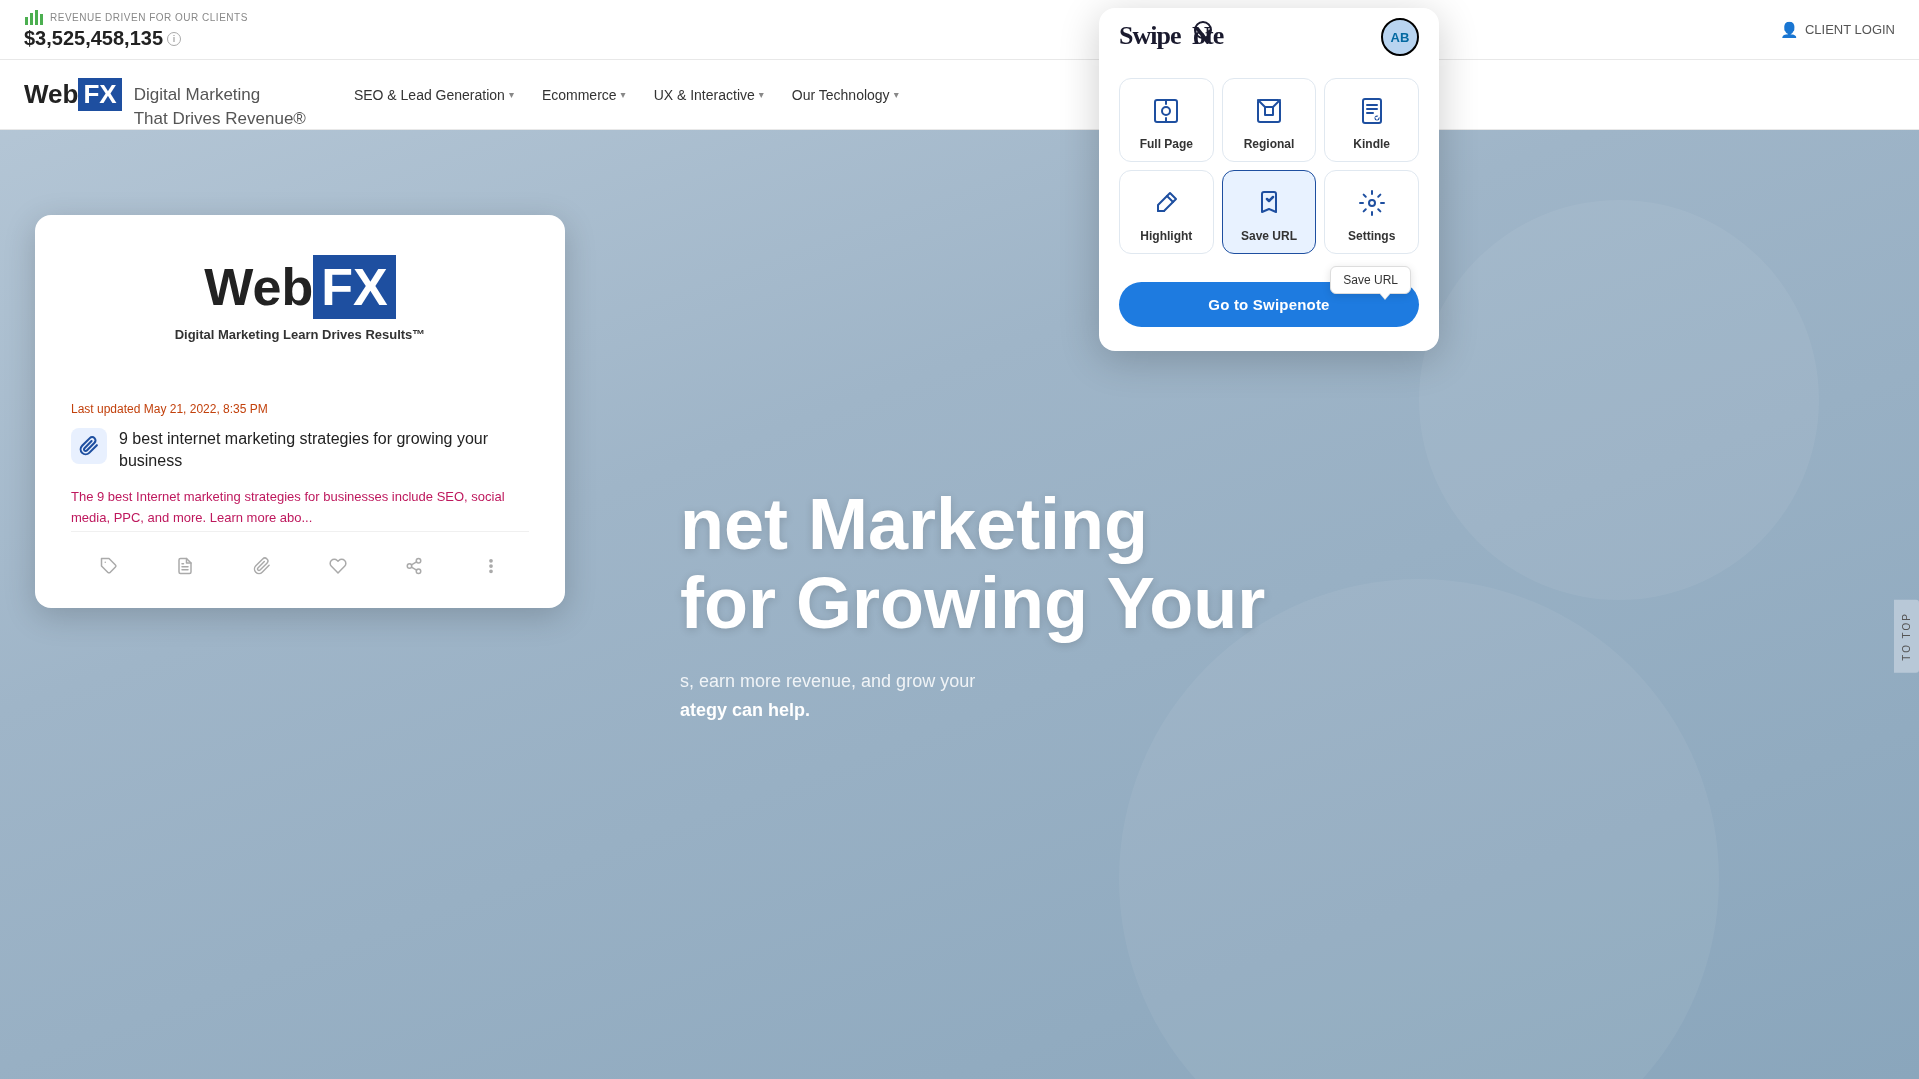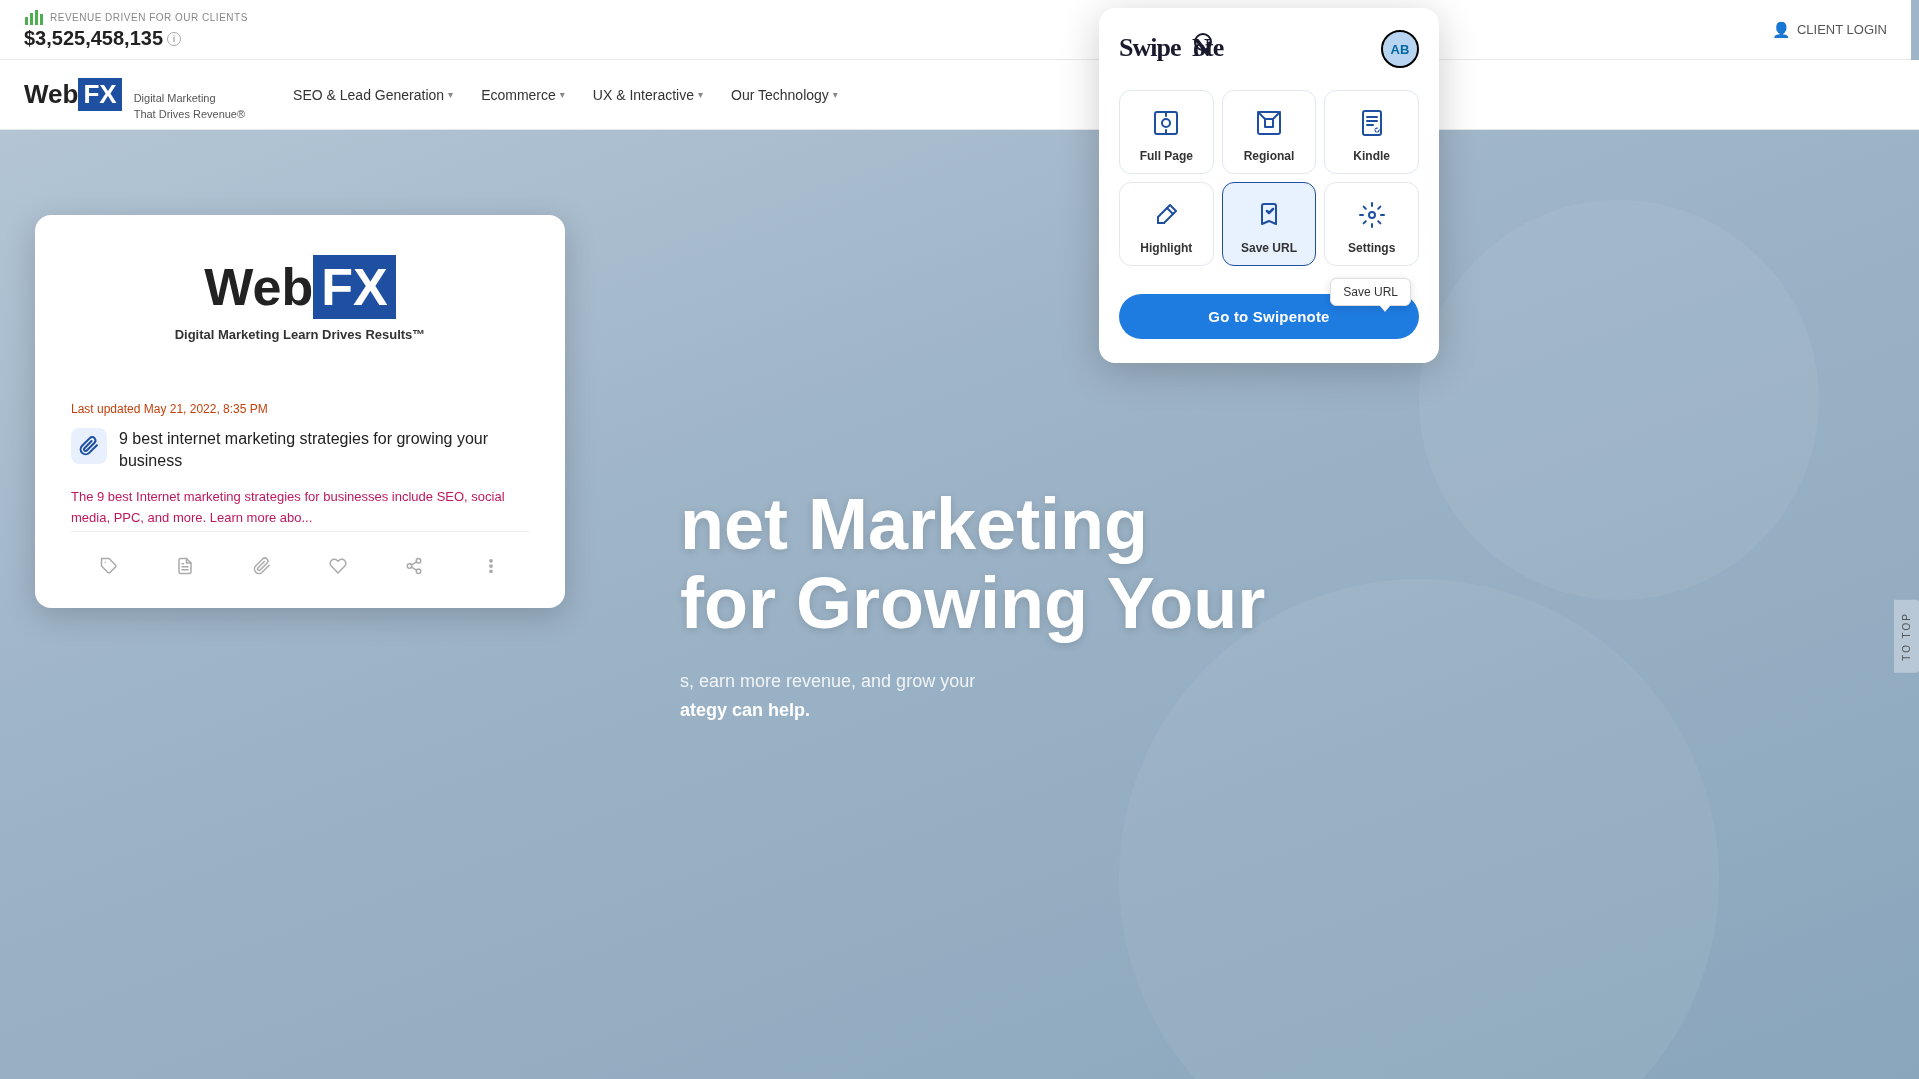--- a/index.html
+++ b/index.html
@@ -15,21 +15,21 @@
     
     .website-bg {
       position: absolute;
       inset: 0;
       background: linear-gradient(160deg, #b8c9d8 0%, #9fb5c8 40%, #8aa6bc 100%);
     }
 
     
     .top-bar {
       position: absolute;
-      top: 0; left: 0; right: 8px;
+      top: 0; left: 0; right: 0;
       height: 60px;
       background: white;
       display: flex;
       align-items: center;
       padding: 0 24px;
       border-bottom: 1px solid #e8e8e8;
       z-index: 10;
     }
     .revenue-section {
       display: flex;
@@ -101,21 +101,21 @@
       font-size: 26px;
     }
     .logo-web { color: #222; }
     .logo-fx {
       background: #1e4fa0;
       color: white;
       padding: 1px 5px;
       font-size: 26px;
     }
     .logo-tagline {
-      font-size: 11px;
+      font-size: 17px;
       color: #555;
       line-height: 1.4;
       margin-top: 24px;
     }
     .nav-items {
       display: flex;
       align-items: center;
       gap: 28px;
       margin-left: 16px;
     }
@@ -248,21 +248,21 @@
 
     
     .swipenote-panel {
       position: absolute;
       top: 8px;
       right: 480px;
       width: 340px;
       background: white;
       border-radius: 16px;
       box-shadow: 0 8px 40px rgba(0,0,0,0.2);
-      padding: 20px 20px 24px;
+      padding: 8px 20px 24px;
       z-index: 100;
     }
     .sn-header {
       display: flex;
       align-items: center;
       justify-content: space-between;
       margin-bottom: 20px;
     }
     .sn-logo {
       font-size: 24px;

